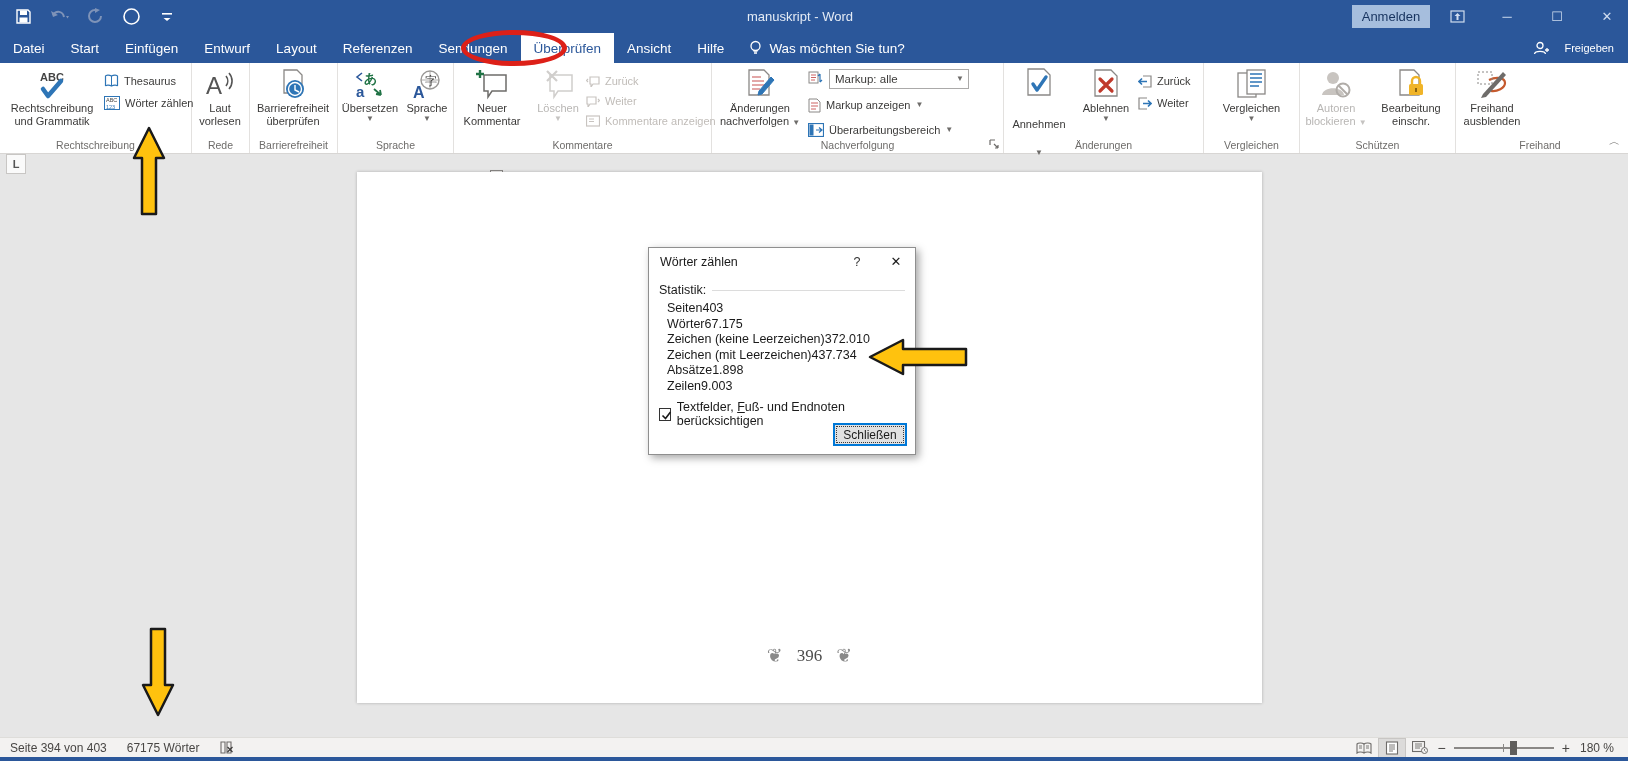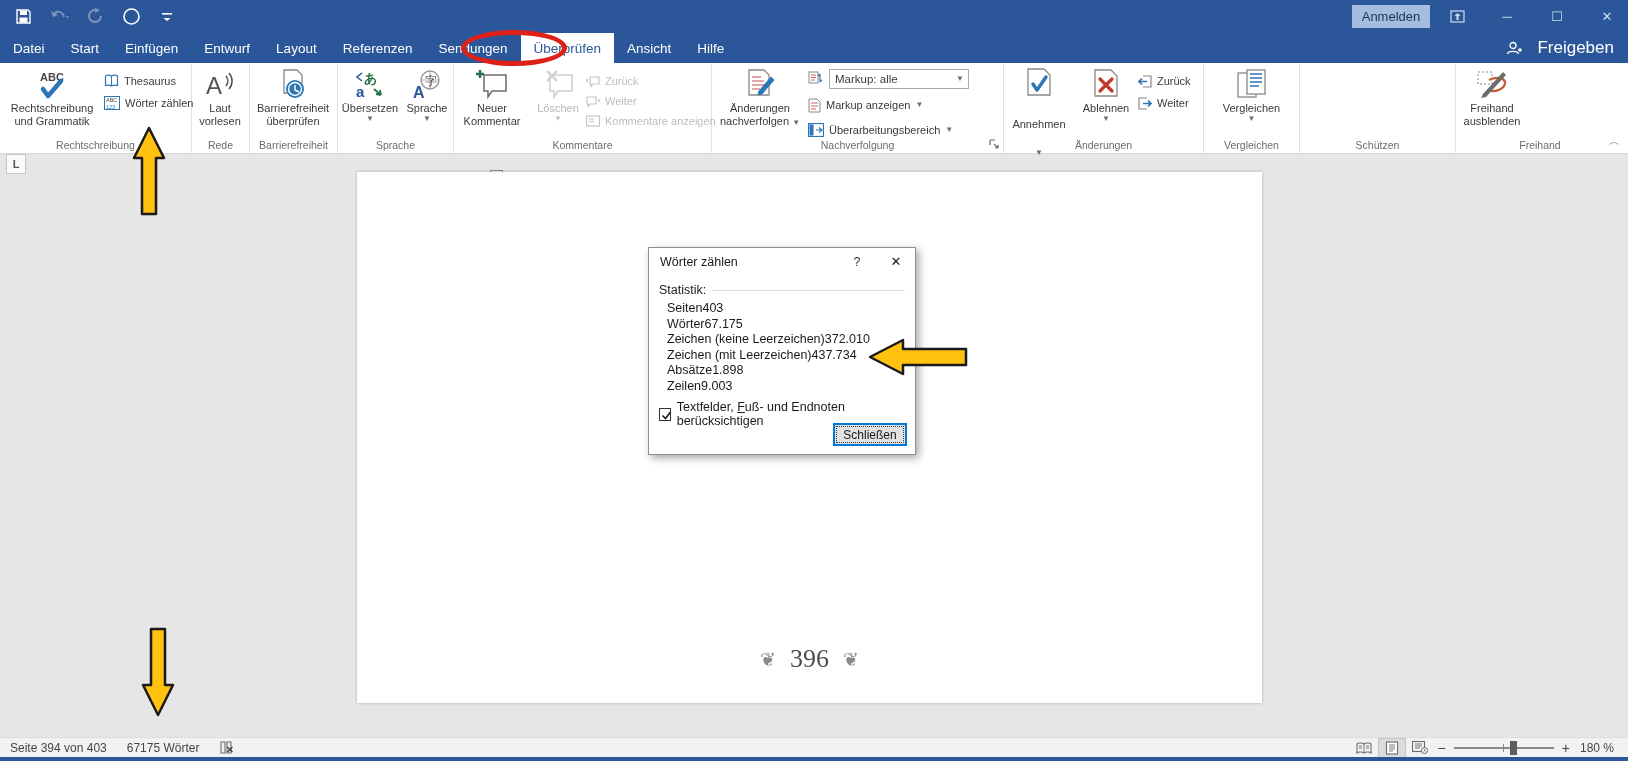--- a/index.html
+++ b/index.html
@@ -12,21 +12,21 @@
   .qat-btn { width:22px; height:22px; display:flex; align-items:center; justify-content:center; }
   #win-title { position:absolute; left:600px; top:0; width:400px; height:33px; display:flex; align-items:center; justify-content:center; font-size:13px; color:#e4ebf5; }
   #signin-btn { position:absolute; left:1352px; top:5px; width:78px; height:23px; background:#a6bedd; color:#17335e; font-size:13px; display:flex; align-items:center; justify-content:center; }
   .win-ctrl { position:absolute; top:0; width:42px; height:33px; display:flex; align-items:center; justify-content:center; color:#cfdcef; font-size:13px; }
 
   
   #tabrow { position:absolute; left:0; top:33px; width:1628px; height:30px; background:#2b579a; display:flex; align-items:stretch; font-size:13.5px; color:#ffffff; }
   .tab { padding:0 13px; display:flex; align-items:center; }
   .tab.active { background:#ffffff; color:#2b579a; }
   #tellme { display:flex; align-items:center; gap:7px; padding:0 12px; }
-  #share { position:absolute; right:14px; top:33px; height:30px; display:flex; align-items:center; gap:15px; color:#fff; font-size:17px; }
+  #share { position:absolute; right:14px; top:33px; height:30px; display:flex; align-items:center; gap:15px; color:#fff; font-size:11px; }
 
   
   #ribbon { position:absolute; left:0; top:63px; width:1628px; height:91px; background:#ffffff; border-bottom:1px solid #d8d6d4; display:flex; }
   .rgroup { position:relative; height:100%; border-right:1px solid #e3e1df; padding-top:3px; }
   .rgroup-label { position:absolute; bottom:2px; left:0; right:0; text-align:center; font-size:10.5px; color:#6e6c6a; }
   .rgroup-inner { display:flex; height:72px; }
   .bigbtn { display:flex; flex-direction:column; align-items:center; justify-content:flex-start; padding-top:2px; font-size:11px; line-height:13px; color:#3b3a39; text-align:center; }
   .bigbtn .ic { height:34px; display:flex; align-items:center; justify-content:center; }
   .bigbtn.disabled { color:#b8b6b4; }
   .caret { font-size:8px; color:#6e6c6a; line-height:8px; }
@@ -44,21 +44,21 @@
   #ruler-track { position:absolute; left:357px; top:156px; width:905px; height:14px; background:#ffffff; overflow:hidden; }
   .rmargin { position:absolute; top:0; height:14px; background:#d4d2d0; }
   .rnum { position:absolute; top:1px; font-size:10px; color:#7a7a7a; }
   .rtick-line { position:absolute; top:4px; width:1px; height:6px; background:#9a9896; }
   .rtick-dot { position:absolute; top:6px; width:1px; height:2px; background:#9a9896; }
   .indent-marker { position:absolute; width:0; height:0; }
 
   
   #page { position:absolute; left:357px; top:172px; width:905px; height:531px; background:#ffffff; box-shadow:0 0 3px rgba(0,0,0,0.25); }
   #page-footer { position:absolute; left:0; right:0; top:472px; display:flex; align-items:center; justify-content:center; gap:14px; color:#6f6f6f; }
-  #page-num { font-family:"Liberation Serif", serif; font-size:26px; color:#4d4d4d; }
+  #page-num { font-family:"Liberation Serif", serif; font-size:17px; color:#4d4d4d; }
   .flourish { font-size:19px; color:#8a8a8a; }
 
   
   #dialog { position:absolute; left:648px; top:247px; width:268px; height:208px; background:#ffffff; border:1px solid #8f8f8f; box-shadow:3px 3px 8px rgba(0,0,0,0.35); font-size:12.5px; color:#1a1a1a; }
   #dlg-titlebar { position:relative; height:27px; display:flex; align-items:center; padding-left:11px; font-size:12.5px; }
   #dlg-help { position:absolute; right:46px; top:0; width:24px; height:27px; display:flex; align-items:center; justify-content:center; color:#333; }
   #dlg-close { position:absolute; right:0; top:0; width:38px; height:27px; display:flex; align-items:center; justify-content:center; color:#1a1a1a; font-size:13px; }
   #dlg-stats-head { display:flex; align-items:center; gap:6px; margin:8px 10px 4px 10px; }
   #dlg-stats-line { flex:1; height:1px; background:#dcdcdc; }
   .dlg-row { display:flex; justify-content:flex-start; margin:0 20px 0 18px; line-height:15.5px; }
@@ -119,20 +119,21 @@
           <circle cx="9.5" cy="9.5" r="7.5" fill="none" stroke="#ffffff" stroke-width="1.6"></circle>
         </svg>
     </span>
     <span class="qat-btn">
       <svg width="12" height="12" viewBox="0 0 12 12">
           <rect x="1" y="2" width="10" height="1.6" fill="#fff"></rect>
           <path d="M2.5 7 L6 10 L9.5 7 Z" fill="#fff"></path>
         </svg>
     </span>
   </div>
+  <div id="win-title">manuskript - Word</div>
   <div id="signin-btn">Anmelden</div>
   <div class="win-ctrl" style="right:150px;">
     <svg width="15" height="15" viewBox="0 0 15 15">
         <rect x="1" y="2" width="13" height="11" fill="none" stroke="#cfdcef" stroke-width="1.2"></rect>
         <path d="M7.5 4 L4.5 7 h2 v4 h2 V7 h2 Z" fill="#cfdcef"></path>
       </svg>
   </div>
   <div class="win-ctrl" style="right:100px;">─</div>
   <div class="win-ctrl" style="right:50px;">☐</div>
   <div class="win-ctrl" style="right:0;">✕</div>
@@ -142,20 +143,29 @@
   <div class="tab">Datei</div>
   <div class="tab">Start</div>
   <div class="tab">Einfügen</div>
   <div class="tab">Entwurf</div>
   <div class="tab">Layout</div>
   <div class="tab">Referenzen</div>
   <div class="tab">Sendungen</div>
   <div class="tab active">Überprüfen</div>
   <div class="tab">Ansicht</div>
   <div class="tab">Hilfe</div>
+  <div id="tellme">
+    <span>
+      <svg width="13" height="16" viewBox="0 0 13 16">
+          <circle cx="6.5" cy="6" r="4.5" fill="none" stroke="#fff" stroke-width="1.3"></circle>
+          <path d="M4.5 11 h4 M5 13 h3" stroke="#fff" stroke-width="1.3"></path>
+        </svg>
+    </span>
+    <span>Was möchten Sie tun?</span>
+  </div>
 </div>
 <div id="share">
   <span>
     <svg width="16" height="15" viewBox="0 0 16 15">
         <circle cx="7" cy="4.5" r="3" fill="none" stroke="#fff" stroke-width="1.3"></circle>
         <path d="M1.5 13 C2 9.5 12 9.5 12.5 13" fill="none" stroke="#fff" stroke-width="1.3"></path>
         <path d="M12 9 h4 M14 7 v4" stroke="#fff" stroke-width="1.3"></path>
       </svg>
   </span>
   <span>Freigeben</span>
@@ -436,20 +446,44 @@
         </span>
         <span>Vergleichen</span>
         <span class="caret">▼</span>
       </div>
     </div>
     <div class="rgroup-label">Vergleichen</div>
   </div>
 
   <div class="rgroup" style="width:156px;">
     <div class="rgroup-inner">
+      <div class="bigbtn disabled" style="width:72px;">
+        <span class="ic">
+          <svg width="34" height="32" viewBox="0 0 34 32">
+              <circle cx="14" cy="9" r="6" fill="#c8c4c0"></circle>
+              <path d="M3 26 C4 17 24 17 25 26 Z" fill="#c8c4c0"></path>
+              <circle cx="24" cy="21" r="6.5" fill="none" stroke="#b0aca8" stroke-width="2"></circle>
+              <path d="M19.5 16.5 L28.5 25.5" stroke="#b0aca8" stroke-width="2"></path>
+            </svg>
+        </span>
+        <span class="nowrap">Autoren</span>
+        <span class="nowrap"><span>blockieren</span> <span class="caret">▼</span></span>
+      </div>
+      <div class="bigbtn" style="width:78px;">
+        <span class="ic">
+          <svg width="30" height="32" viewBox="0 0 30 32">
+              <path d="M4 1 h14 l5 5 v20 H4 Z" fill="#fff" stroke="#8a8886" stroke-width="1.3"></path>
+              <rect x="13" y="15" width="14" height="11" rx="1.5" fill="#f0b428"></rect>
+              <path d="M16 15 v-3 a4 4 0 0 1 8 0 v3" fill="none" stroke="#f0b428" stroke-width="2.4"></path>
+              <rect x="19" y="19" width="2" height="4" fill="#8a6410"></rect>
+            </svg>
+        </span>
+        <span class="nowrap">Bearbeitung</span>
+        <span class="nowrap">einschr.</span>
+      </div>
     </div>
     <div class="rgroup-label">Schützen</div>
   </div>
 
   <div class="rgroup" style="width:168px; border-right:none;">
     <div class="rgroup-inner">
       <div class="bigbtn" style="width:72px;">
         <span class="ic">
           <svg width="34" height="30" viewBox="0 0 34 30">
               <path d="M14 10 c8-4 16-2 16 3 c0 5 -8 9 -14 8" fill="none" stroke="#c55a2e" stroke-width="2.2"></path>

